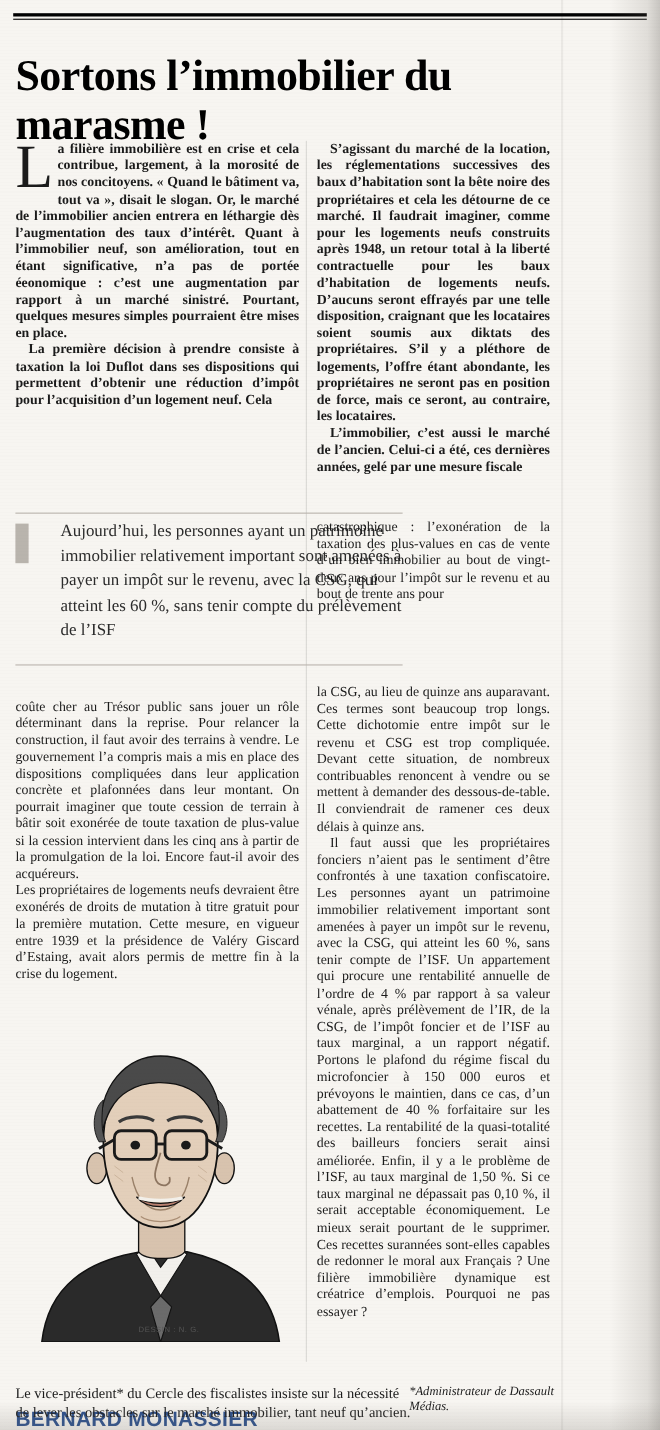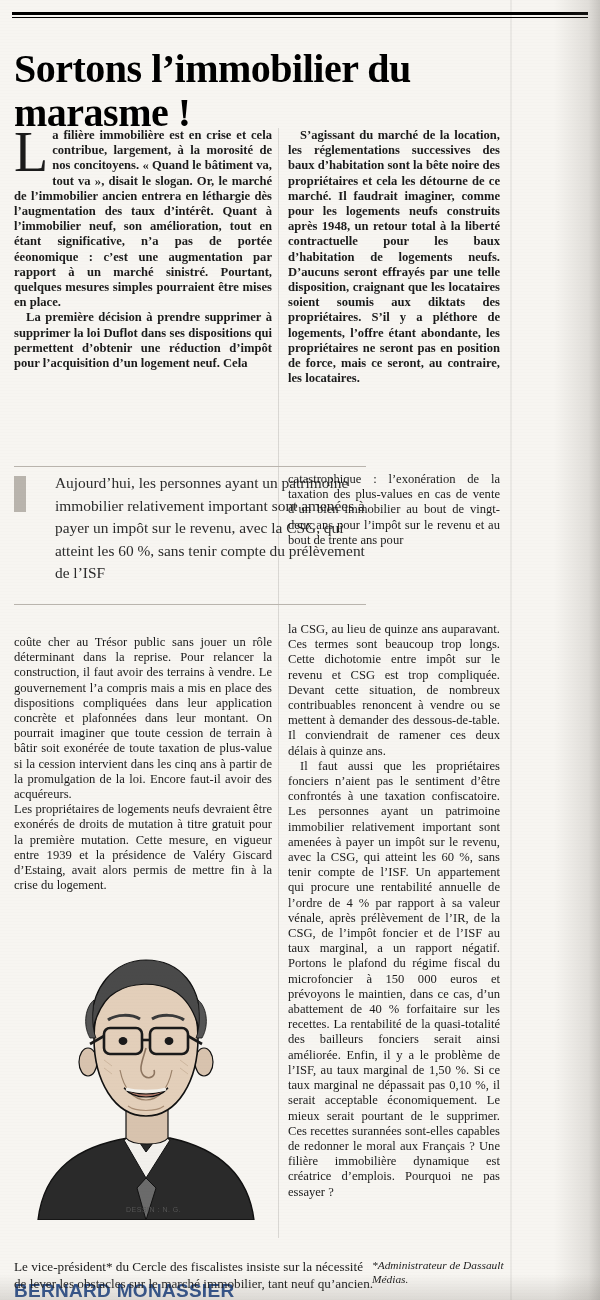--- a/index.html
+++ b/index.html
@@ -218,25 +218,26 @@
 
   <div class="rule-top"></div>
   <div class="rule-top-thin"></div>
 
   <h1 class="headline">Sortons l’immobilier du marasme !</h1>
 
   <div class="vert-rule"></div>
 
   <div class="col col-left-1">
     <p class="dropcap noindent">La filière immobilière est en crise et cela contribue, largement, à la morosité de nos concitoyens. « Quand le bâtiment va, tout va », disait le slogan. Or, le marché de l’immobilier ancien entrera en léthargie dès l’augmentation des taux d’intérêt. Quant à l’immobilier neuf, son amélioration, tout en étant significative, n’a pas de portée éeonomique : c’est une augmentation par rapport à un marché sinistré. Pourtant, quelques mesures simples pourraient être mises en place.</p>
-    <p>La première décision à prendre supprimer à supprimer la loi Duflot dans ses dispositions qui permettent d’obtenir une réduction d’impôt pour l’acquisition d’un logement neuf. Cela</p>
+    <p>La première décision à prendre consiste à taxation la loi Duflot dans ses dispositions qui permettent d’obtenir une réduction d’impôt pour l’acquisition d’un logement neuf. Cela</p>
   </div>
 
   <div class="col col-right-1">
     <p>S’agissant du marché de la location, les réglementations successives des baux d’habitation sont la bête noire des propriétaires et cela les détourne de ce marché. Il faudrait imaginer, comme pour les logements neufs construits après 1948, un retour total à la liberté contractuelle pour les baux d’habitation de logements neufs. D’aucuns seront effrayés par une telle disposition, craignant que les locataires soient soumis aux diktats des propriétaires. S’il y a pléthore de logements, l’offre étant abondante, les propriétaires ne seront pas en position de force, mais ce seront, au contraire, les locataires.</p>
+    <p>L’immobilier, c’est aussi le marché de l’ancien. Celui-ci a été, ces dernières années, gelé par une mesure fiscale</p>
   </div>
 
   <div class="pq-rule"></div>
   <div class="pullquote">
     <span class="qmark"></span>
     <div class="qtext">Aujourd’hui, les personnes ayant un patrimoine immobilier relativement important sont amenées à payer un impôt sur le revenu, avec la CSG, qui atteint les 60 %, sans tenir compte du prélèvement de l’ISF</div>
   </div>
   <div class="pq-rule-bottom"></div>
 
   <div class="col col-right-2">

